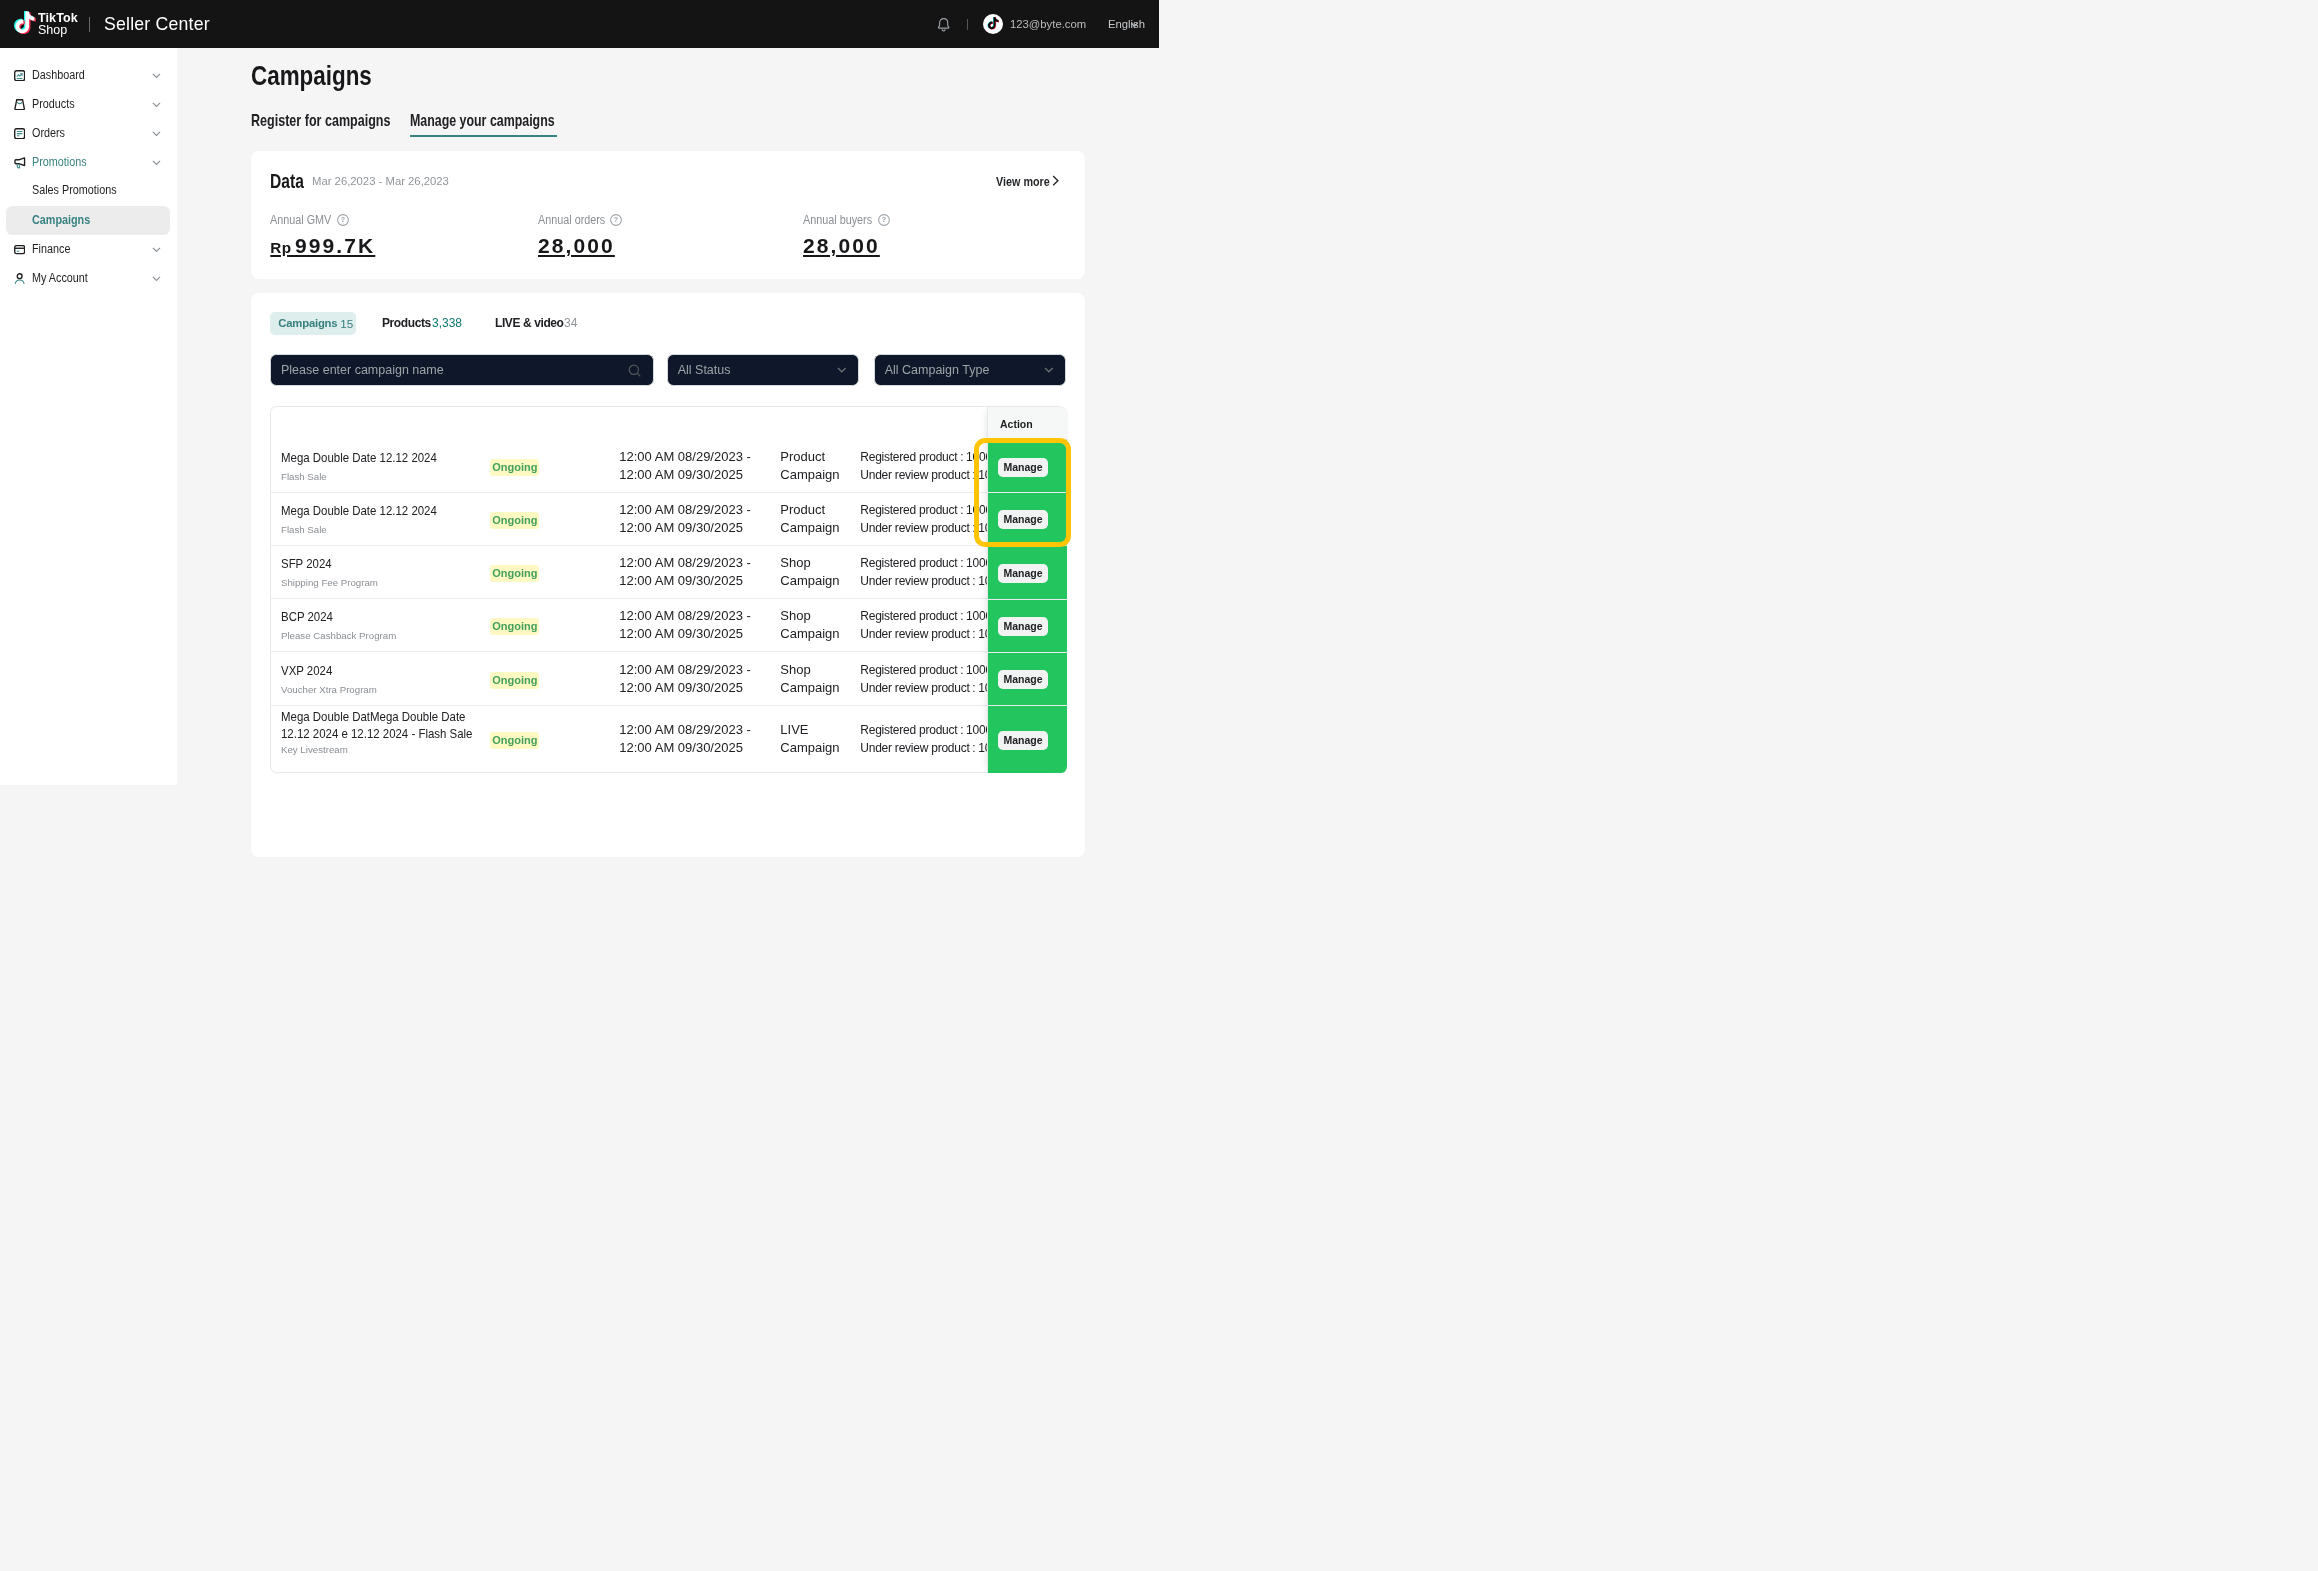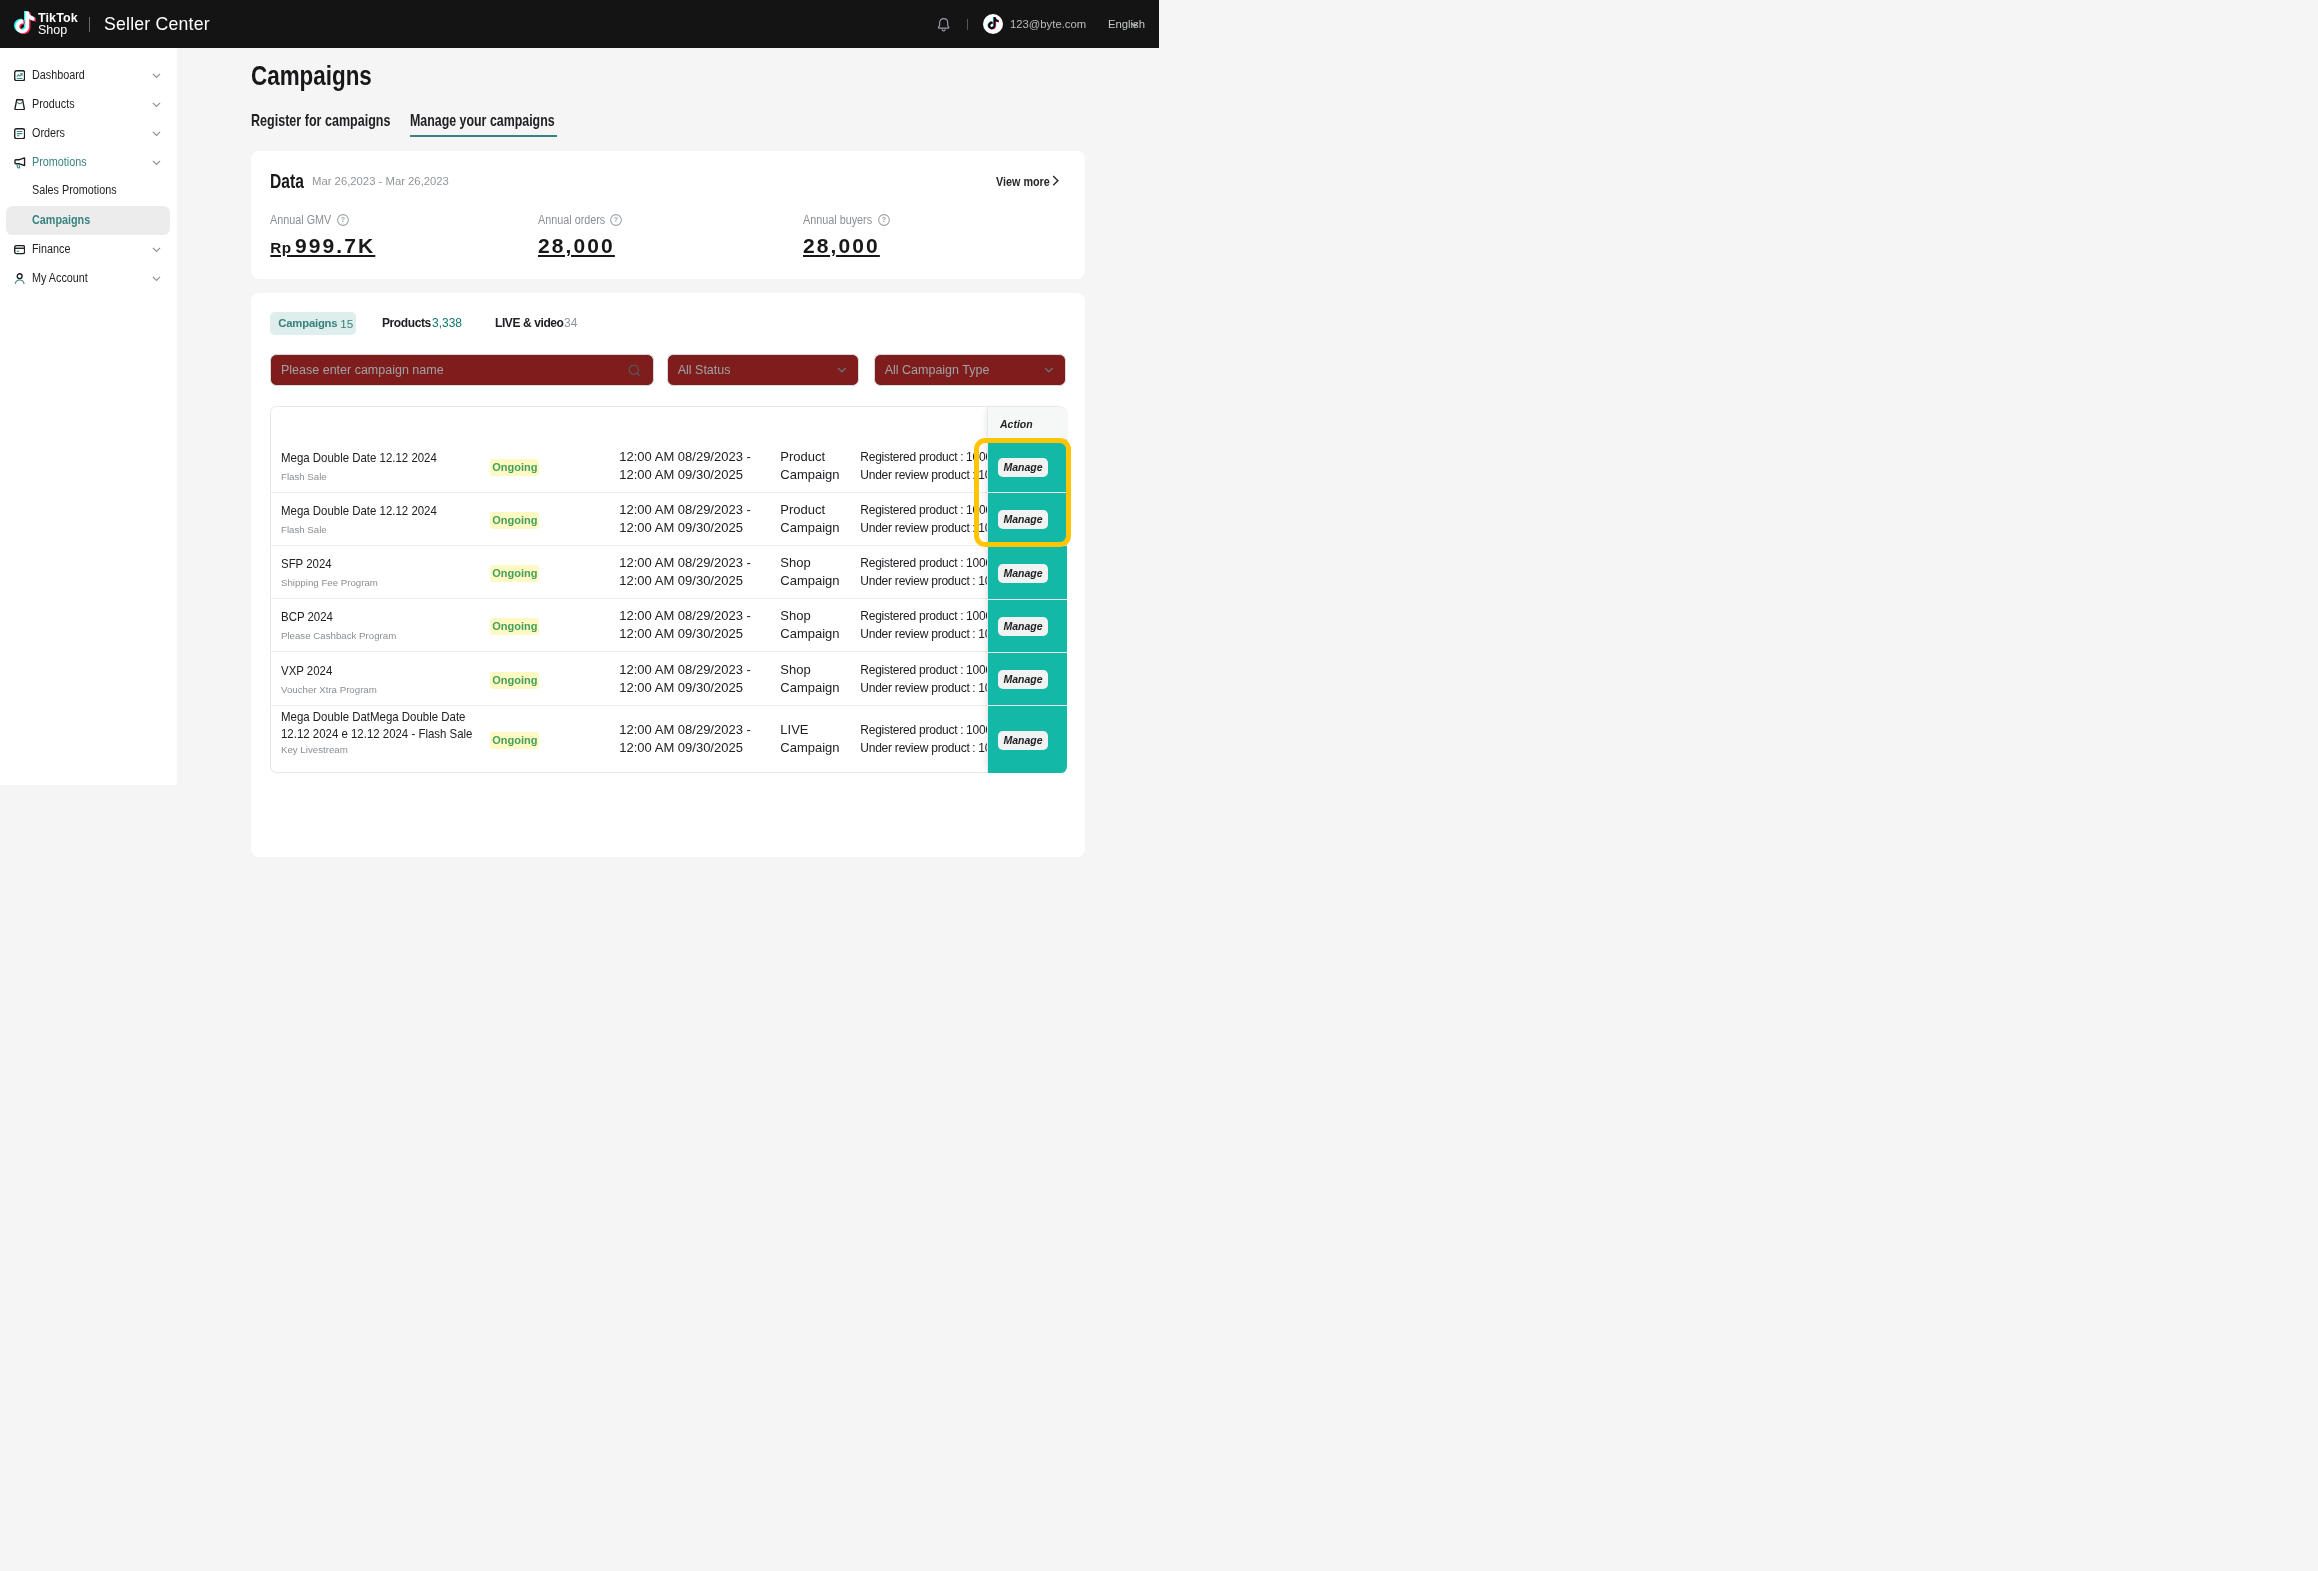--- a/index.html
+++ b/index.html
@@ -22,36 +22,36 @@
 .card { position:absolute; left:74px; width:834px; background:#fff; border-radius:8px; }
 
 #card1 { top:103px; height:128px; }
 
 #card2 { top:245px; height:564px; }
 .statlb { position:absolute; top:62px; font-size:12px; color:#8a8f94; transform:scaleX(0.9); transform-origin:0 50%; white-space:nowrap; }
 .statv { position:absolute; top:83px; font-size:21px; font-weight:700; color:#18181b; white-space:nowrap; letter-spacing:2.1px;text-decoration:underline; }
 
 .tpill { position:absolute; top:19.3px; height:22.5px; border-radius:4.8px; }
 
-.inpt { position:absolute; top:61px; height:32px; border:0.8px solid #d8dadc; border-radius:6.4px; background:#7f1d1d; }
+.inpt { position:absolute; top:61px; height:32px; border:0.8px solid #d8dadc; border-radius:6.4px; background:#0f172a; }
 .ph { position:absolute; left:9.7px; top:8px; font-size:12.5px; color:#9da3a7; }
 
 #tbl { position:absolute; left:19.3px; top:113px; width:795px; height:367px; border:0.8px solid #e7e8e9; border-radius:6.4px; background:#fff; }
 #thead { position:absolute; left:0; top:0; width:794px; height:33px; background:#f6f7f7; border-bottom:0.8px solid #e7e8e9; border-radius:6.4px 6.4px 0 0; }
 .th { position:absolute; top:9.7px; font-size:11.7px; font-weight:700; color:#1f1f23; transform:scaleX(0.9); transform-origin:0 50%; white-space:nowrap; }
 .row { position:absolute; left:0; width:794px; border-bottom:0.8px solid #ebeced; }
 .c1t { position:absolute; left:9.7px; font-size:13px; color:#202124; transform:scaleX(0.88); transform-origin:0 0; white-space:nowrap; }
 .c1s { position:absolute; left:9.7px; font-size:9.7px; color:#8a8f94; }
 .pillg { position:absolute; left:219px; width:49px; height:17px; background:#fef9c3; border-radius:3.2px; color:#44a05c; font-size:11px; font-weight:700; text-align:center; line-height:17px; }
 .cdate { position:absolute; left:348px; font-size:13px; color:#202124; line-height:18px; }
 .ctype { position:absolute; left:509px; font-size:13px; color:#202124; line-height:18px; }
 .creg  { position:absolute; left:589px; font-size:12px; color:#202124; line-height:18px; white-space:nowrap; letter-spacing:-0.02em; }
 .l2 { letter-spacing:-0.02em; }
 
-#acol { position:absolute; left:716px; top:0; width:80px; height:366px; background:#14b8a6; border-left:0.8px solid #e7e8e9; box-shadow:-5.6px 0 6.4px -4.8px rgba(0,0,0,0.10); border-radius:0 6.4px 6.4px 0;font-style:italic; }
+#acol { position:absolute; left:716px; top:0; width:80px; height:366px; background:#22c55e; border-left:0.8px solid #e7e8e9; box-shadow:-5.6px 0 6.4px -4.8px rgba(0,0,0,0.10); border-radius:0 6.4px 6.4px 0; }
 .asep { position:absolute; left:0; width:80px; height:0.8px; background:#ebeced; }
 #acolh { position:absolute; left:0; top:0; width:80px; height:33px; background:#f6f7f7; border-bottom:0.8px solid #e7e8e9; border-radius:0 6.4px 0 0; }
 .mbtn { position:absolute; left:9.7px; width:50px; height:19.3px; background:#f1f2f2; border-radius:4.8px; font-size:10.5px; font-weight:700; color:#202124; text-align:center; line-height:19.3px; }
 .qm { position:absolute; top:63px; }
 .fc { padding:0 2.8px; }
 #ybox { position:absolute; left:703px; top:31px; width:97px; height:109px; border:5.6px solid #ffc504; border-radius:11.3px; z-index:5; }
 </style>
 </head>
 <body>
 <div id="hdr">

